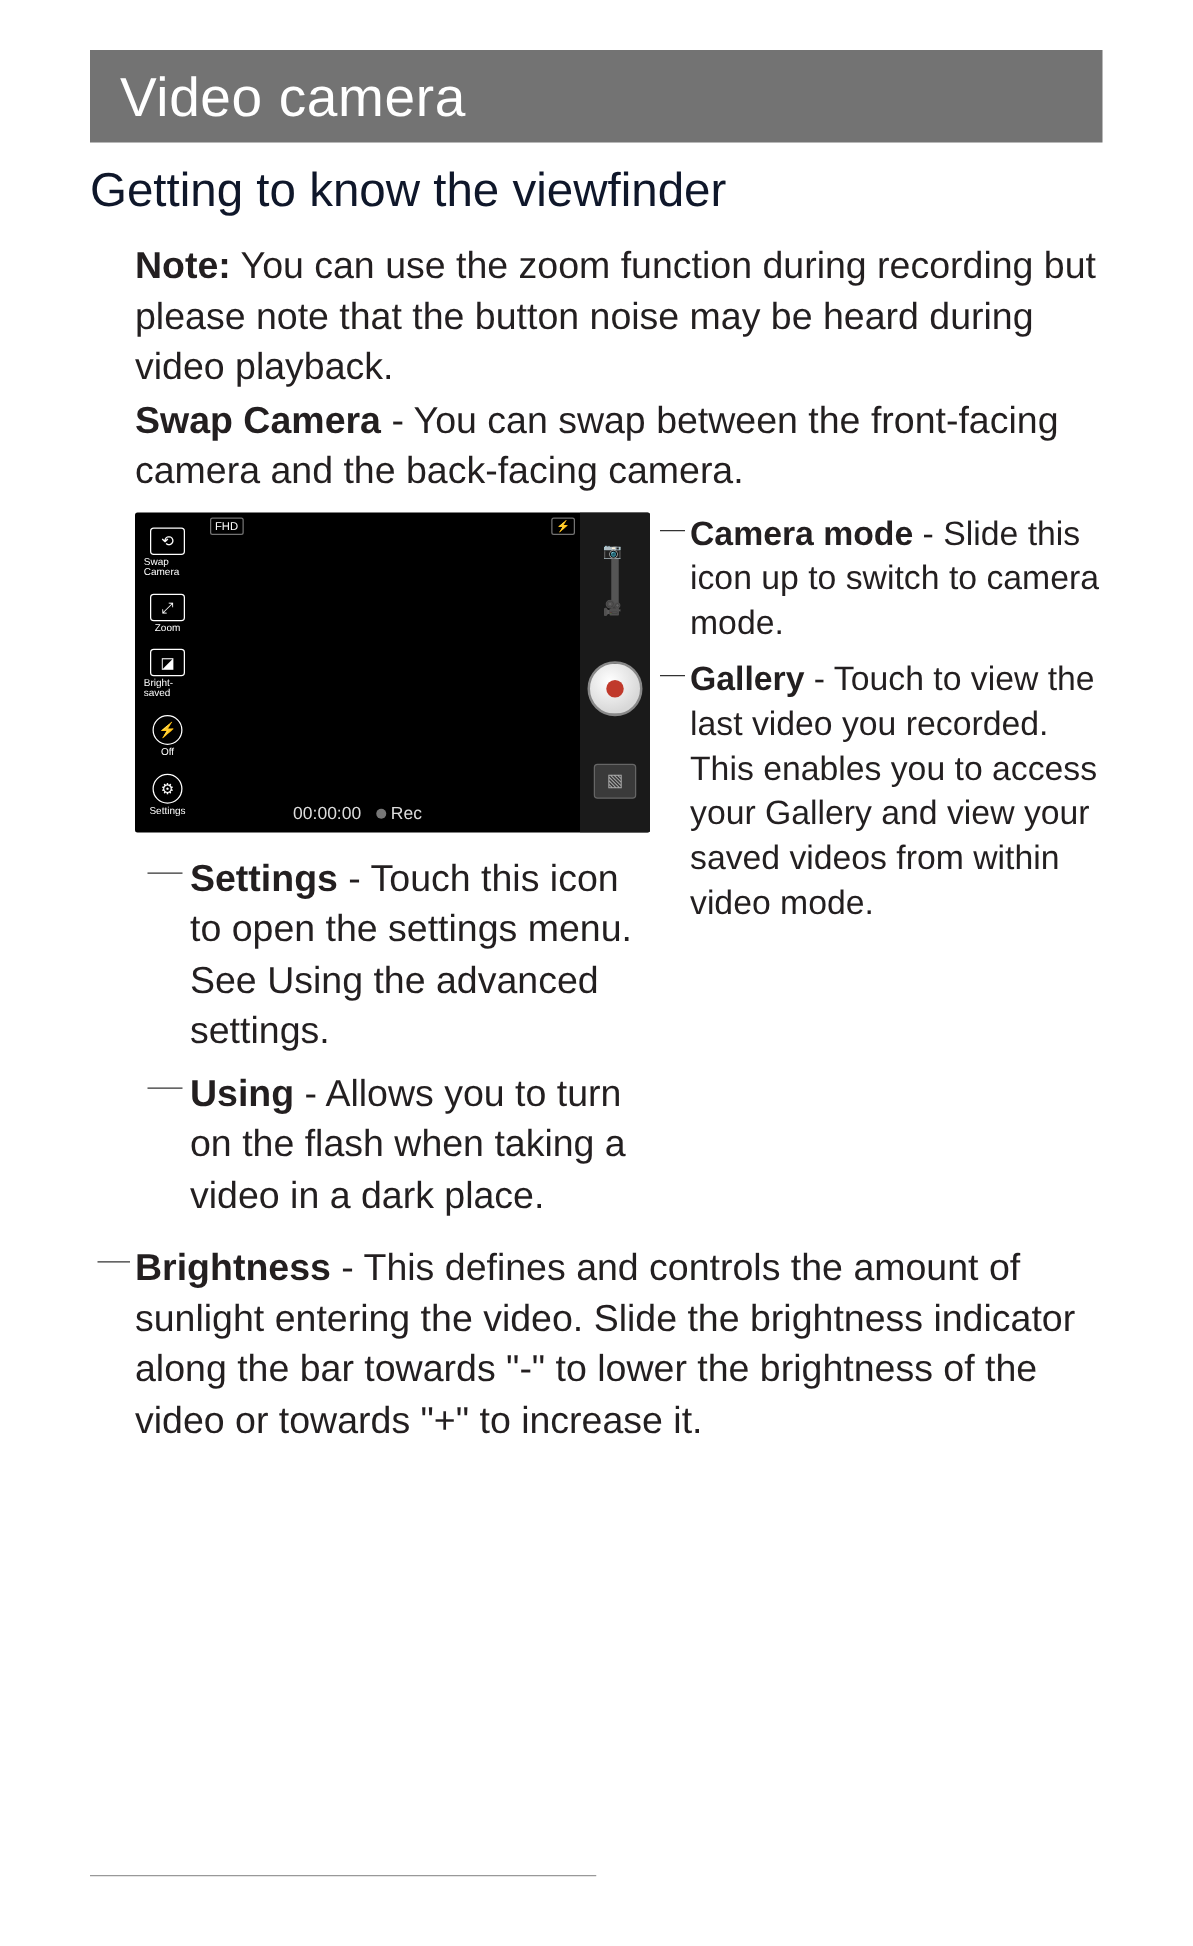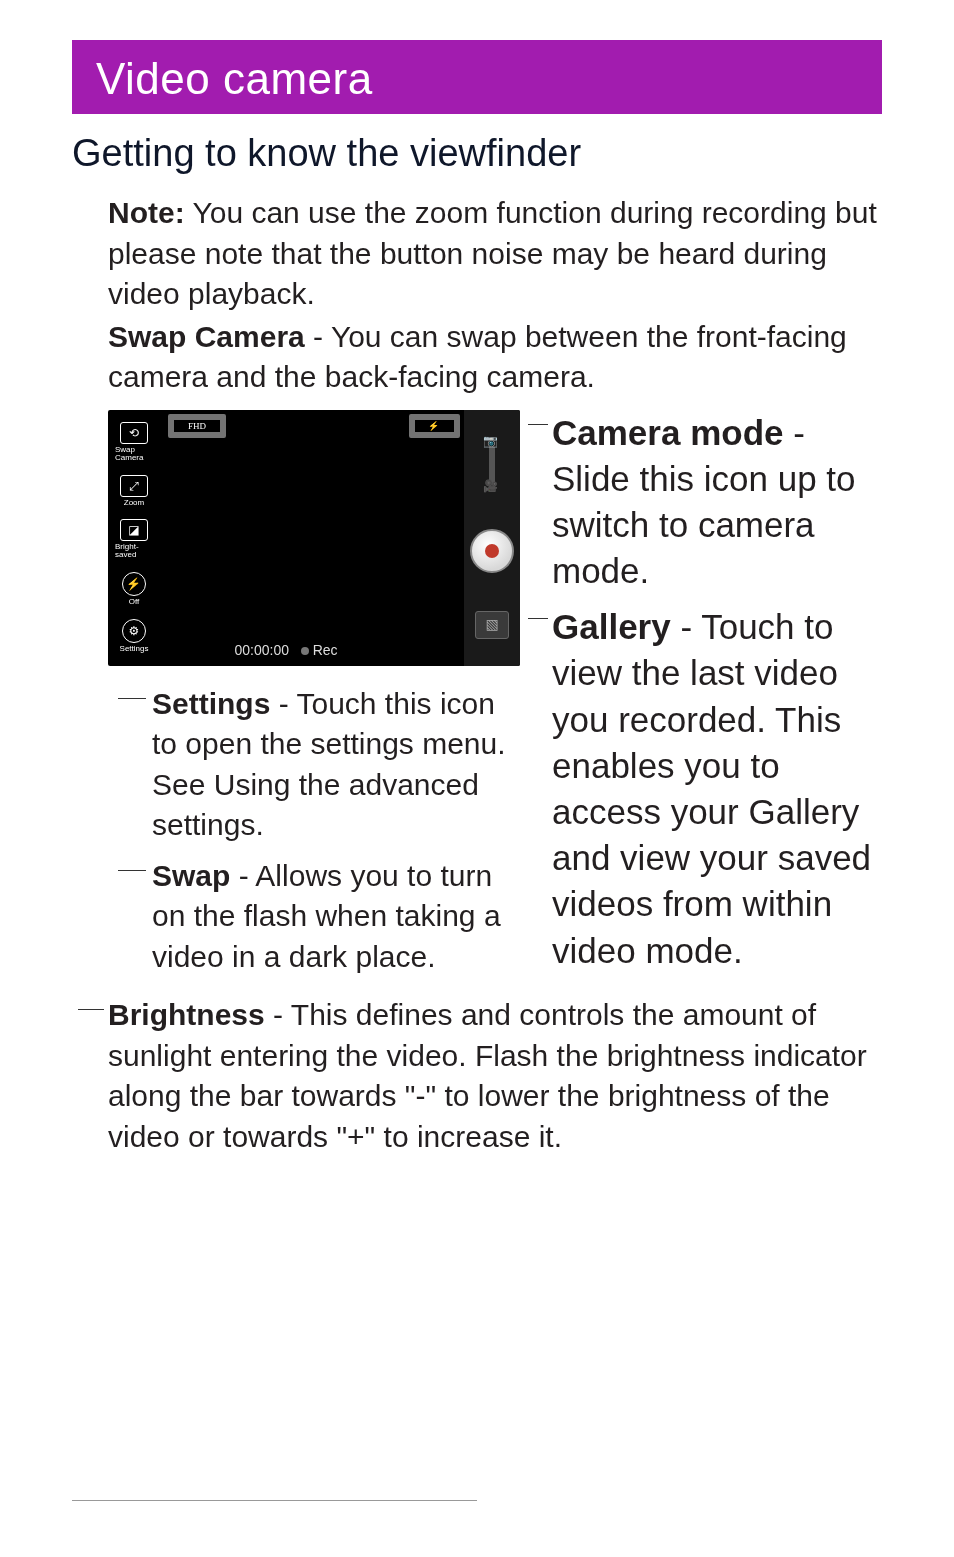--- a/index.html
+++ b/index.html
@@ -1,19 +1,19 @@
 <!DOCTYPE html>
 <html><head>
 <meta charset="utf-8">
 <style>
   * { box-sizing: border-box; margin: 0; padding: 0; }
   html, body { width: 954px; height: 1557px; background: #fff; font-family: "Helvetica Neue", Helvetica, Arial, sans-serif; color: #231f20; }
   .page { width: 954px; height: 1557px; position: relative; padding: 40px 72px 40px 72px; }
 
-  .chapter-bar { background: #a21caf; color: #fff; padding: 14px 24px 10px 24px; font-size: 44px; font-weight: 300; letter-spacing: 0.5px; }
+  .chapter-bar { background: #737373; color: #fff; padding: 14px 24px 10px 24px; font-size: 44px; font-weight: 300; letter-spacing: 0.5px; }
   .section-title { color: #0f172a; font-size: 38px; font-weight: 400; margin: 18px 0 18px 0; }
 
   .content { font-size: 30px; line-height: 1.35; font-weight: 300; }
   .content strong { font-weight: 700; }
 
   .top-block { position: relative; }
   .top-block .para { margin-left: 36px; margin-bottom: 2px; }
 
   .mid-row { display: flex; margin-top: 12px; }
 
@@ -25,25 +25,25 @@
   .vf-icon .circ { width: 24px; height: 24px; border: 1.5px solid #fff; border-radius: 50%; display:flex; align-items:center; justify-content:center; font-size:12px; margin-bottom:2px;}
   .vf-right { position: absolute; right: 0; top: 0; bottom: 0; width: 56px; background:#1a1a1a; display: flex; flex-direction: column; align-items: center; justify-content: space-around; padding: 8px 0;}
   .slider-track { width: 6px; height: 54px; background:#555; border-radius:3px; position: relative; }
   .slider-track .ico { position:absolute; left:-6px; font-size:12px; color:#b5955a;}
   .slider-track .cam { top:-4px; }
   .slider-track .vid { bottom:-4px; color:#c0392b; }
   .rec-btn { width: 44px; height: 44px; border-radius: 50%; background: radial-gradient(circle at 40% 35%, #fff, #d8d8d8 70%); border: 2px solid #888; position:relative;}
   .rec-btn::after{content:""; position:absolute; top:50%; left:50%; width:14px; height:14px; background:#c0392b; border-radius:50%; transform:translate(-50%,-50%);}
   .gallery-btn { width: 34px; height: 28px; background:#3a3a3a; border:1px solid #666; border-radius:3px; display:flex; align-items:center; justify-content:center; color:#aaa; font-size:14px;}
   .vf-topbar { position:absolute; top:4px; left:60px; right:60px; display:flex; justify-content:space-between; color:#fff; font-size:9px;}
-  .vf-topbar .badge { border:6px solid #737373; padding:0 14px; border-radius:2px;font-family:Liberation Serif, serif;}
+  .vf-topbar .badge { border:1px solid #737373; padding:0 3px; border-radius:2px;}
   .vf-bottom { position:absolute; bottom:6px; left:0; right:56px; text-align:center; color:#ddd; font-size:14px;}
   .vf-bottom .dot{ display:inline-block; width:8px;height:8px;border-radius:50%; background:#777; margin-right:4px; vertical-align:middle;}
 
-  .right-notes { flex: 1; padding-left: 32px; font-size: 35px; line-height:1.32; position:relative;}
+  .right-notes { flex: 1; padding-left: 32px; font-size: 27px; line-height:1.32; position:relative;}
   .right-notes .note { margin-bottom: 10px; position:relative;}
   .right-notes .note::before { content:""; position:absolute; left:-24px; top:14px; width:20px; height:0; border-top:1px solid #333;}
 
   .below-shot { margin-top: 18px; position: relative; }
   .below-shot .item { position:relative; margin-left: 44px; margin-bottom: 10px; }
   .below-shot .item::before{content:""; position:absolute; left:-34px; top:14px; width:28px; border-top:1px solid #333;}
 
   .brightness { margin-top: 8px; margin-left: 36px; position:relative;}
   .brightness::before{content:""; position:absolute; left:-30px; top:14px; width:26px; border-top:1px solid #333;}
 
@@ -117,37 +117,37 @@
             <span>00:00:00</span>
             &nbsp;&nbsp;<span class="dot"></span><span>Rec</span>
           </div>
         </div>
 
         <div class="below-shot">
           <div class="item">
             <strong>Settings</strong><span> - Touch this icon to open the settings menu. See Using the advanced settings.</span>
           </div>
           <div class="item">
-            <strong>Swap</strong><span> - Allows you to turn on the flash when taking a video in a dark place.</span>
+            <strong>Using</strong><span> - Allows you to turn on the flash when taking a video in a dark place.</span>
           </div>
         </div>
       </div>
 
       <div class="right-notes">
         <div class="note">
           <strong>Camera mode</strong><span> - Slide this icon up to switch to camera mode.</span>
         </div>
         <div class="note">
           <strong>Gallery</strong><span> - Touch to view the last video you recorded. This enables you to access your Gallery and view your saved videos from within video mode.</span>
         </div>
       </div>
     </div>
 
     <div class="brightness">
-      <strong>Brightness</strong><span> - This defines and controls the amount of sunlight entering the video. Flash the brightness indicator along the bar towards "-" to lower the brightness of the video or towards "+" to increase it.</span>
+      <strong>Brightness</strong><span> - This defines and controls the amount of sunlight entering the video. Slide the brightness indicator along the bar towards "-" to lower the brightness of the video or towards "+" to increase it.</span>
     </div>
 
   </div>
 
   <div class="footer">
     <hr class="footer-rule">
   </div>
 
 </div>
 

